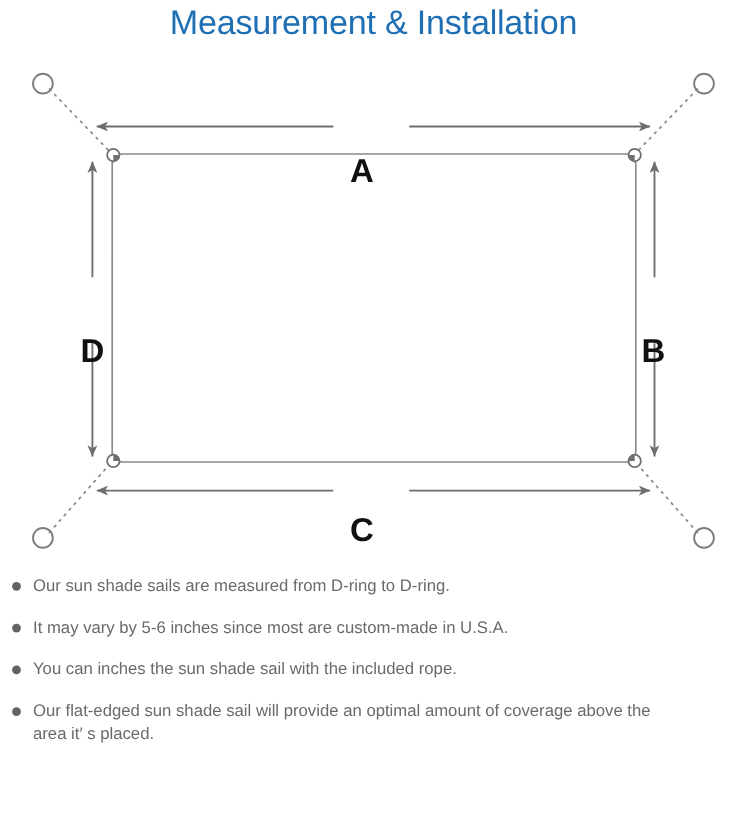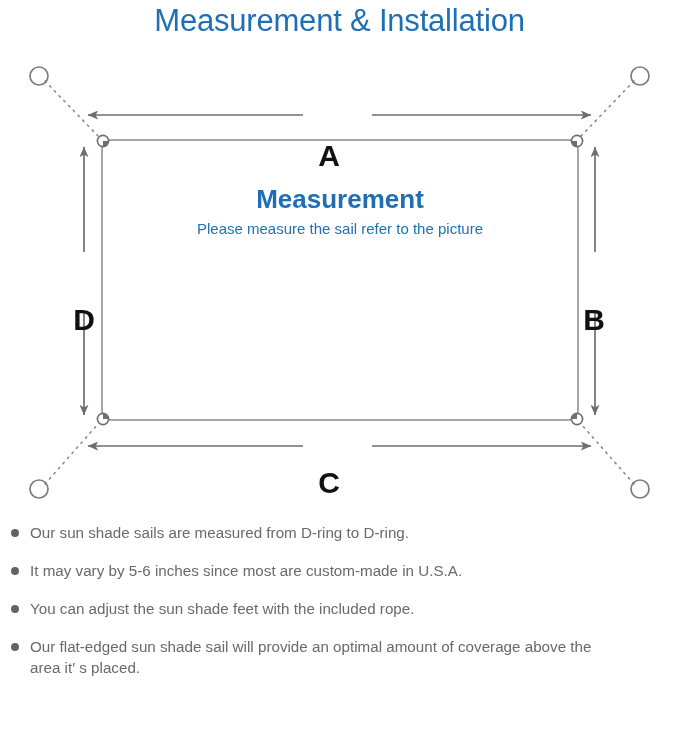--- a/index.html
+++ b/index.html
@@ -173,41 +173,37 @@
       <line x1="84" y1="208" x2="84" y2="103" marker-end="url(#arrHead)"></line>
       <line x1="84" y1="268" x2="84" y2="371" marker-end="url(#arrHead)"></line>
     </g>
 
     <g stroke="#6e6e6e" stroke-width="1.7">
       <line x1="595" y1="208" x2="595" y2="103" marker-end="url(#arrHead)"></line>
       <line x1="595" y1="268" x2="595" y2="371" marker-end="url(#arrHead)"></line>
     </g>
   </svg>
 
-  <div class="sail-label">
-    <div class="sail-title">Measurement</div>
-    <div class="sail-sub">Please measure the sail refer to the picture</div>
-  </div>
 
   <div class="dim-letter" id="dim-a">A</div>
   <div class="dim-letter" id="dim-b">B</div>
   <div class="dim-letter" id="dim-c">C</div>
   <div class="dim-letter" id="dim-d">D</div>
 </div>
 
 <div id="notes">
   <div class="note-item">
     <span class="note-bullet"></span>
     <span>Our sun shade sails are measured from D-ring to D-ring.</span>
   </div>
   <div class="note-item">
     <span class="note-bullet"></span>
     <span>It may vary by 5-6 inches since most are custom-made in U.S.A.</span>
   </div>
   <div class="note-item">
     <span class="note-bullet"></span>
-    <span>You can adjust the sun shade feet with the included rope.</span>
+    <span>You can inches the sun shade sail with the included rope.</span>
   </div>
   <div class="note-item">
     <span class="note-bullet"></span>
     <span>Our flat-edged sun shade sail will provide an optimal amount of coverage above the area it′ s placed.</span>
   </div>
 </div>
 
 </body></html>

